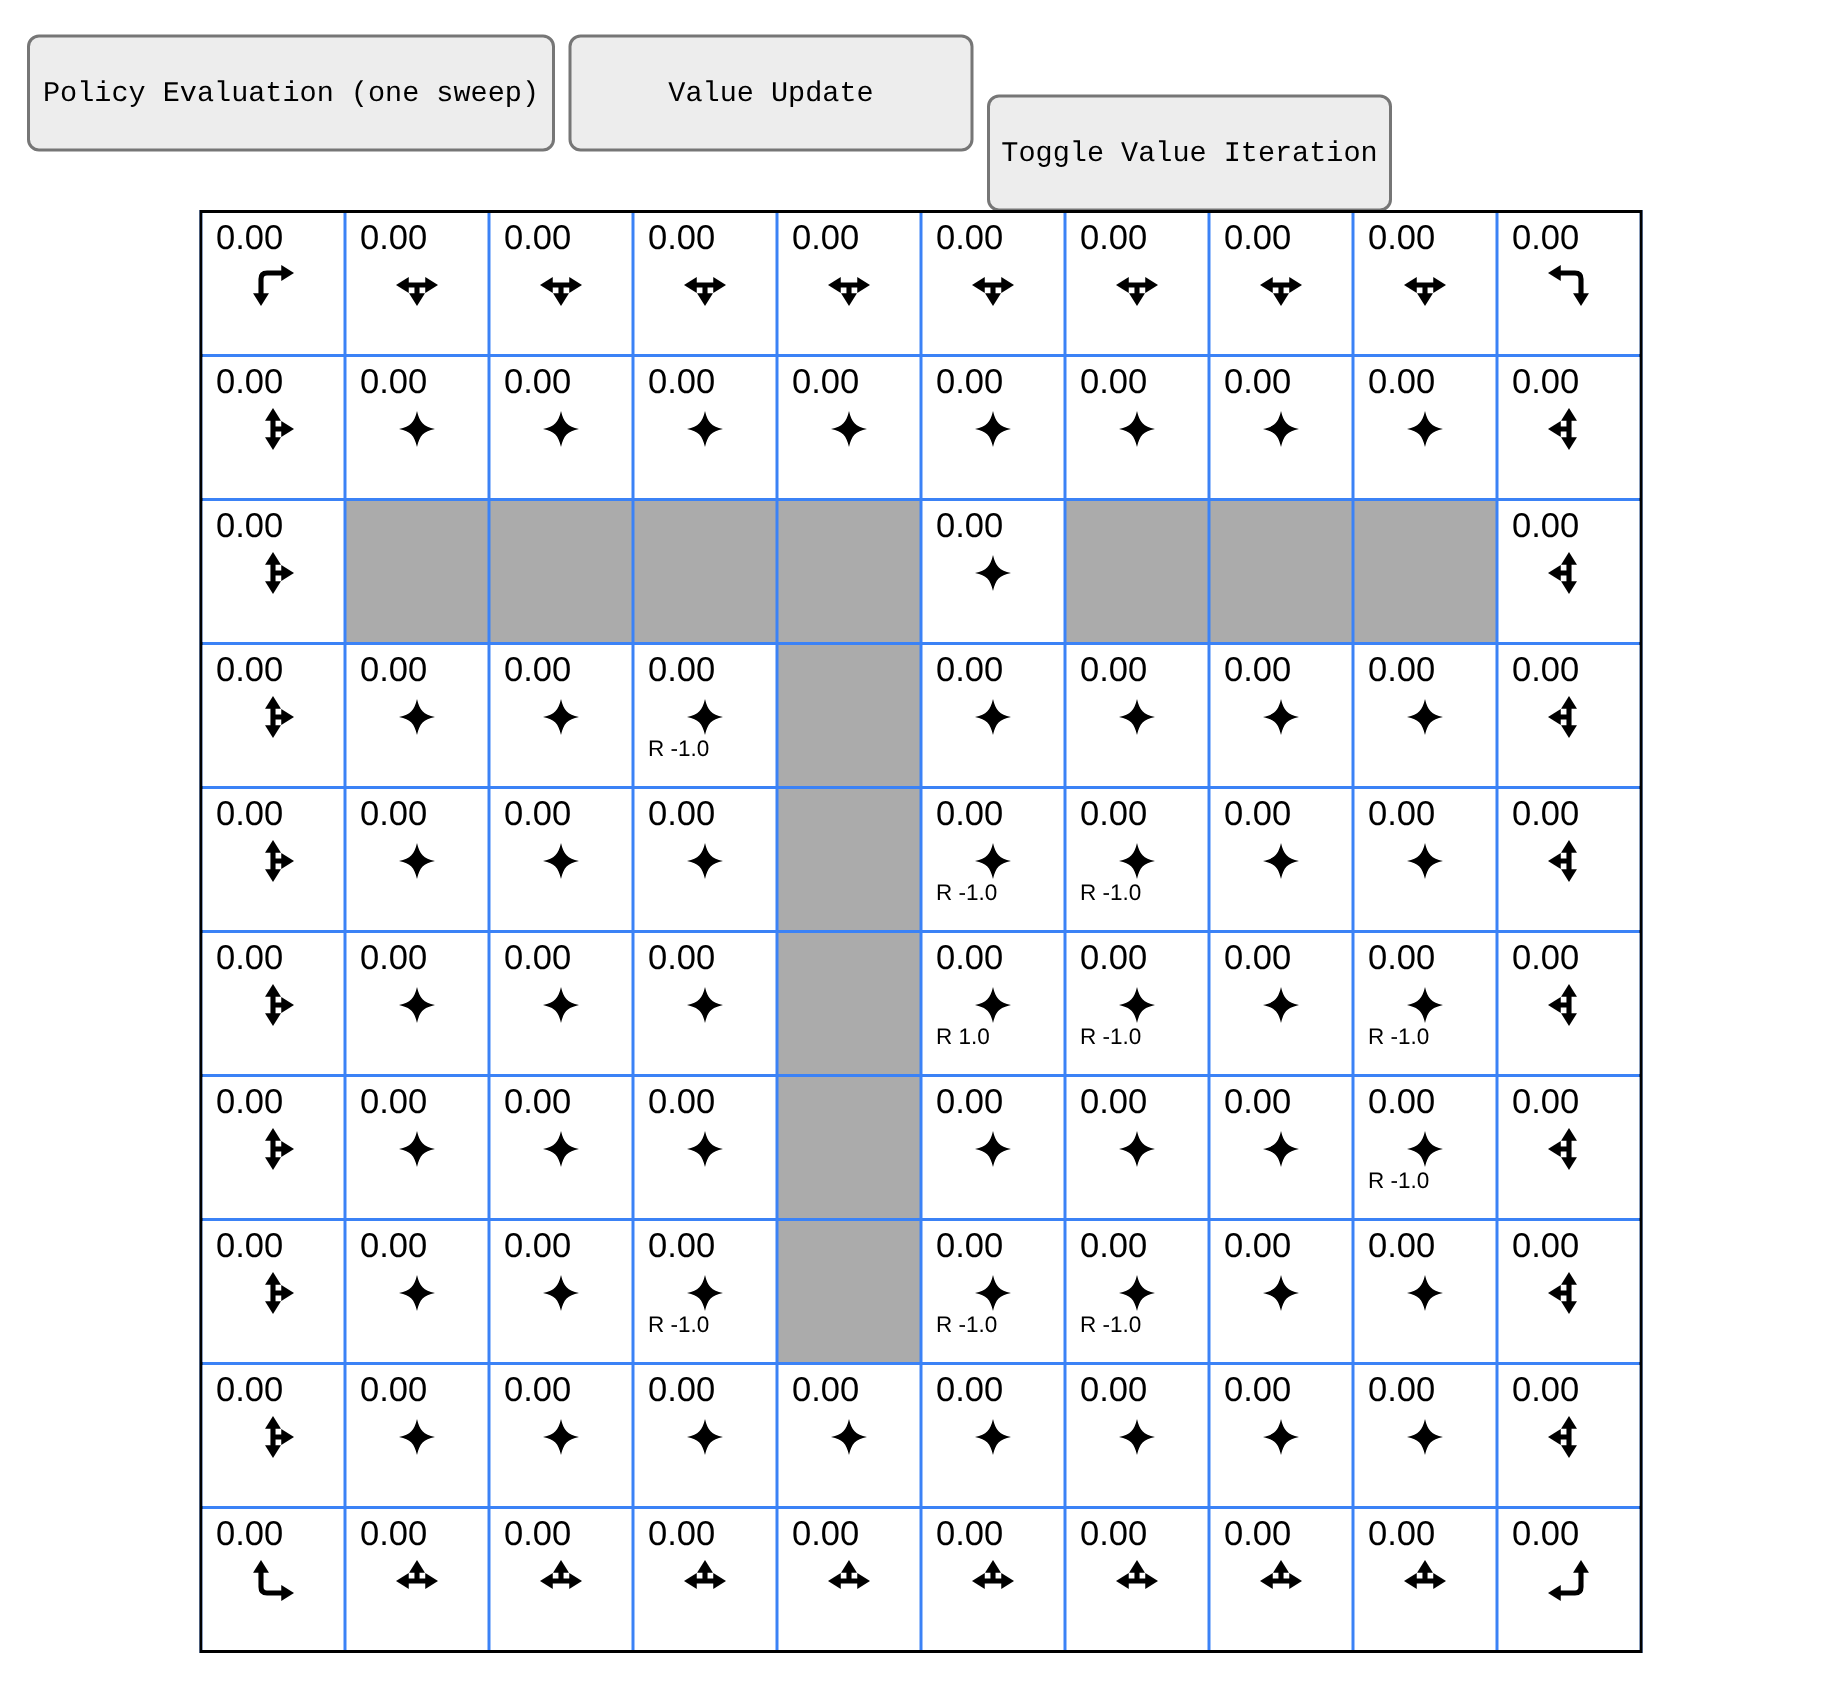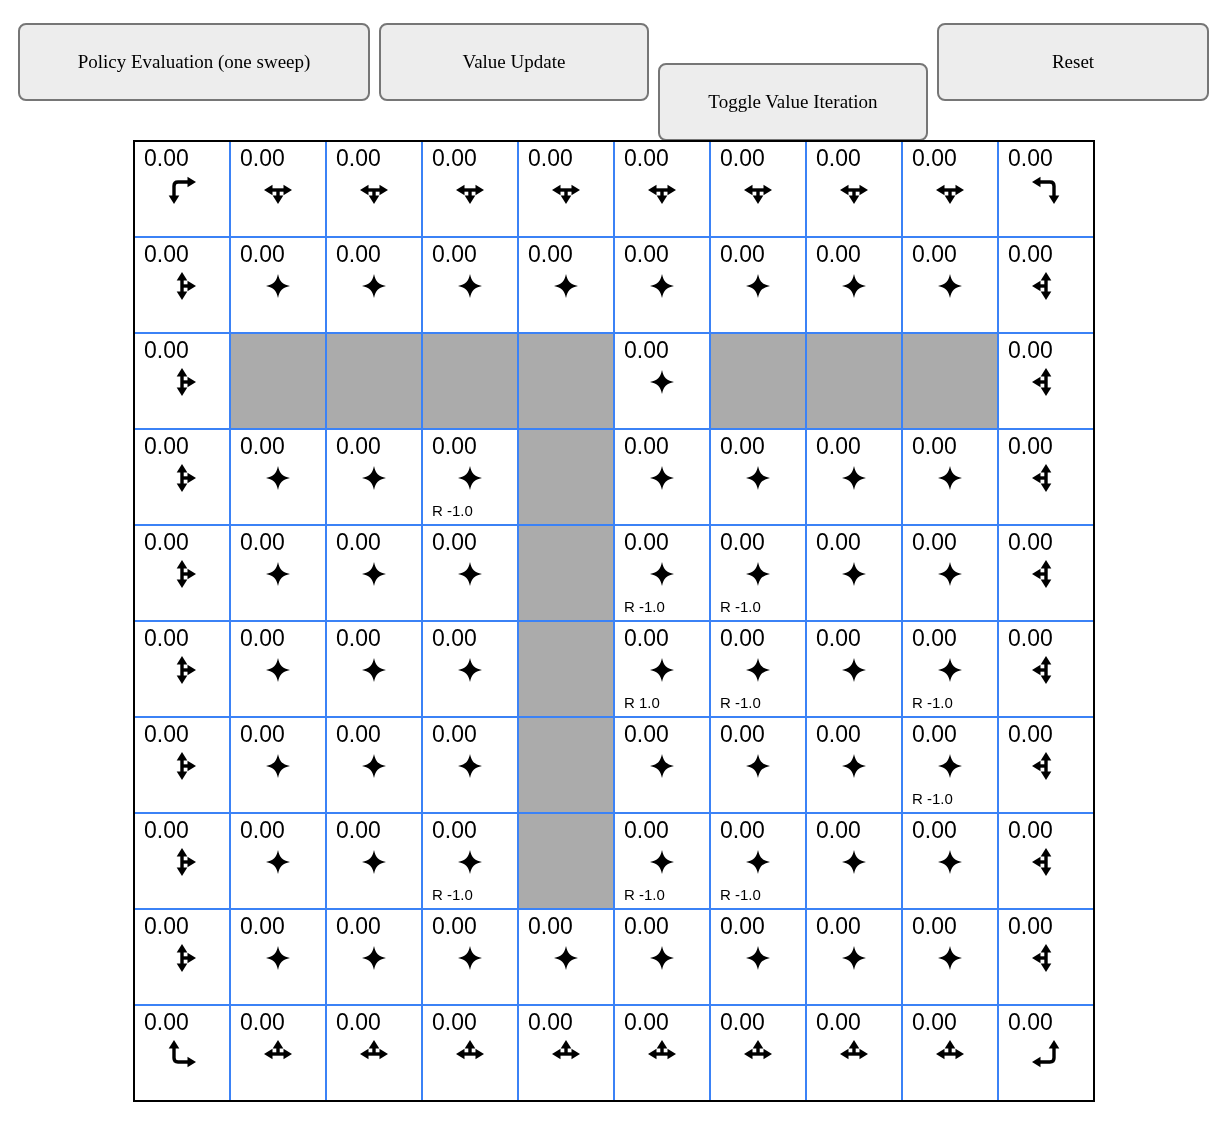--- a/index.html
+++ b/index.html
@@ -3,46 +3,45 @@
 <meta charset="utf-8">
 <style>
   html,body{margin:0;padding:0;}
   body{
     width:1232px;height:1124px;background:#ffffff;position:relative;
     font-family:"Liberation Sans",sans-serif;color:#000;
   }
   .toolbar{position:absolute;left:18px;top:23px;display:flex;gap:9px;}
   .btn{
     height:78px;background:#ededed;border:2px solid #767676;border-radius:8px;
-    font-family:Liberation Serif, serif;font-size:19px;color:#000;
+    font-family:Liberation Mono, monospace;font-size:19px;color:#000;
     display:flex;align-items:center;justify-content:center;cursor:pointer;box-sizing:border-box;
   }
   .btn.b1{width:352px;}
   .btn.b2{width:270px;}
   .btn.b3{width:270px;margin-top:40px;}
   .btn.b4{width:272px;}
   .grid{
     position:absolute;left:133px;top:140px;
     display:grid;grid-template-columns:repeat(10,94px);grid-auto-rows:94px;
     gap:2px;background:#3b82f6;border:2px solid #000;
   }
   .cell{background:#fff;position:relative;}
   .cell.wall{background:#ababab;}
   .value{position:absolute;left:9px;top:3px;font-size:23px;line-height:26px;}
   .arrow{position:absolute;left:50%;top:31px;transform:translateX(-50%);}
-  .reward{position:absolute;left:9px;bottom:5px;font-size:15px;margin-top:27px;}
+  .reward{position:absolute;left:9px;bottom:16px;font-size:15px;margin-top:27px;}
 </style>
 </head>
 <body>
 
 <div class="toolbar">
   <button class="btn b1">Policy Evaluation (one sweep)</button>
   <button class="btn b2">Value Update</button>
   <button class="btn b3">Toggle Value Iteration</button>
-  <button class="btn b4">Reset</button>
 </div>
 
 <div class="grid" id="grid">
     <div class="cell">
       <div class="value">0.00</div>
       <svg width="34" height="34" viewBox="-17 -17 34 34" class="arrow">
         <path d="M -8 6 L -8 -4 Q -8 -8 -4 -8 L 6 -8" fill="none" stroke="#000" stroke-width="3.4"></path>
         <polygon points="-8,14 -13.3,5.5 -2.7,5.5" fill="#000"></polygon>
         <polygon points="14,-8 5.5,-13.3 5.5,-2.7" fill="#000"></polygon>
       </svg>

